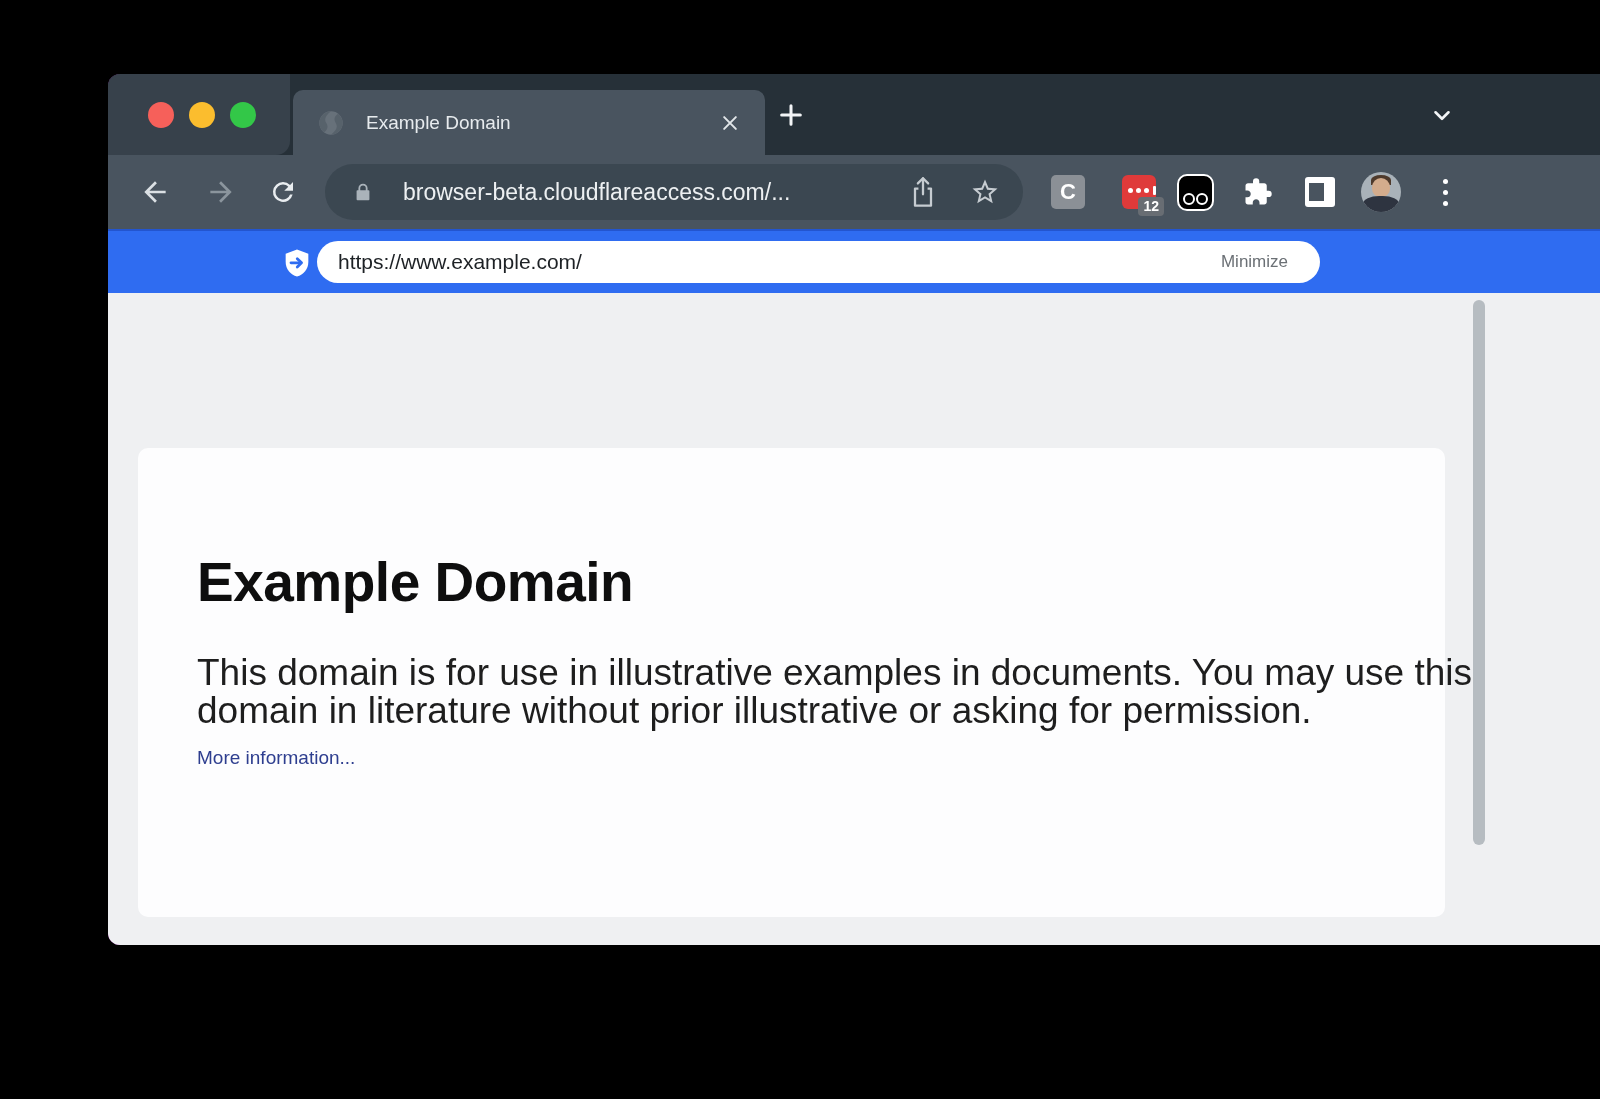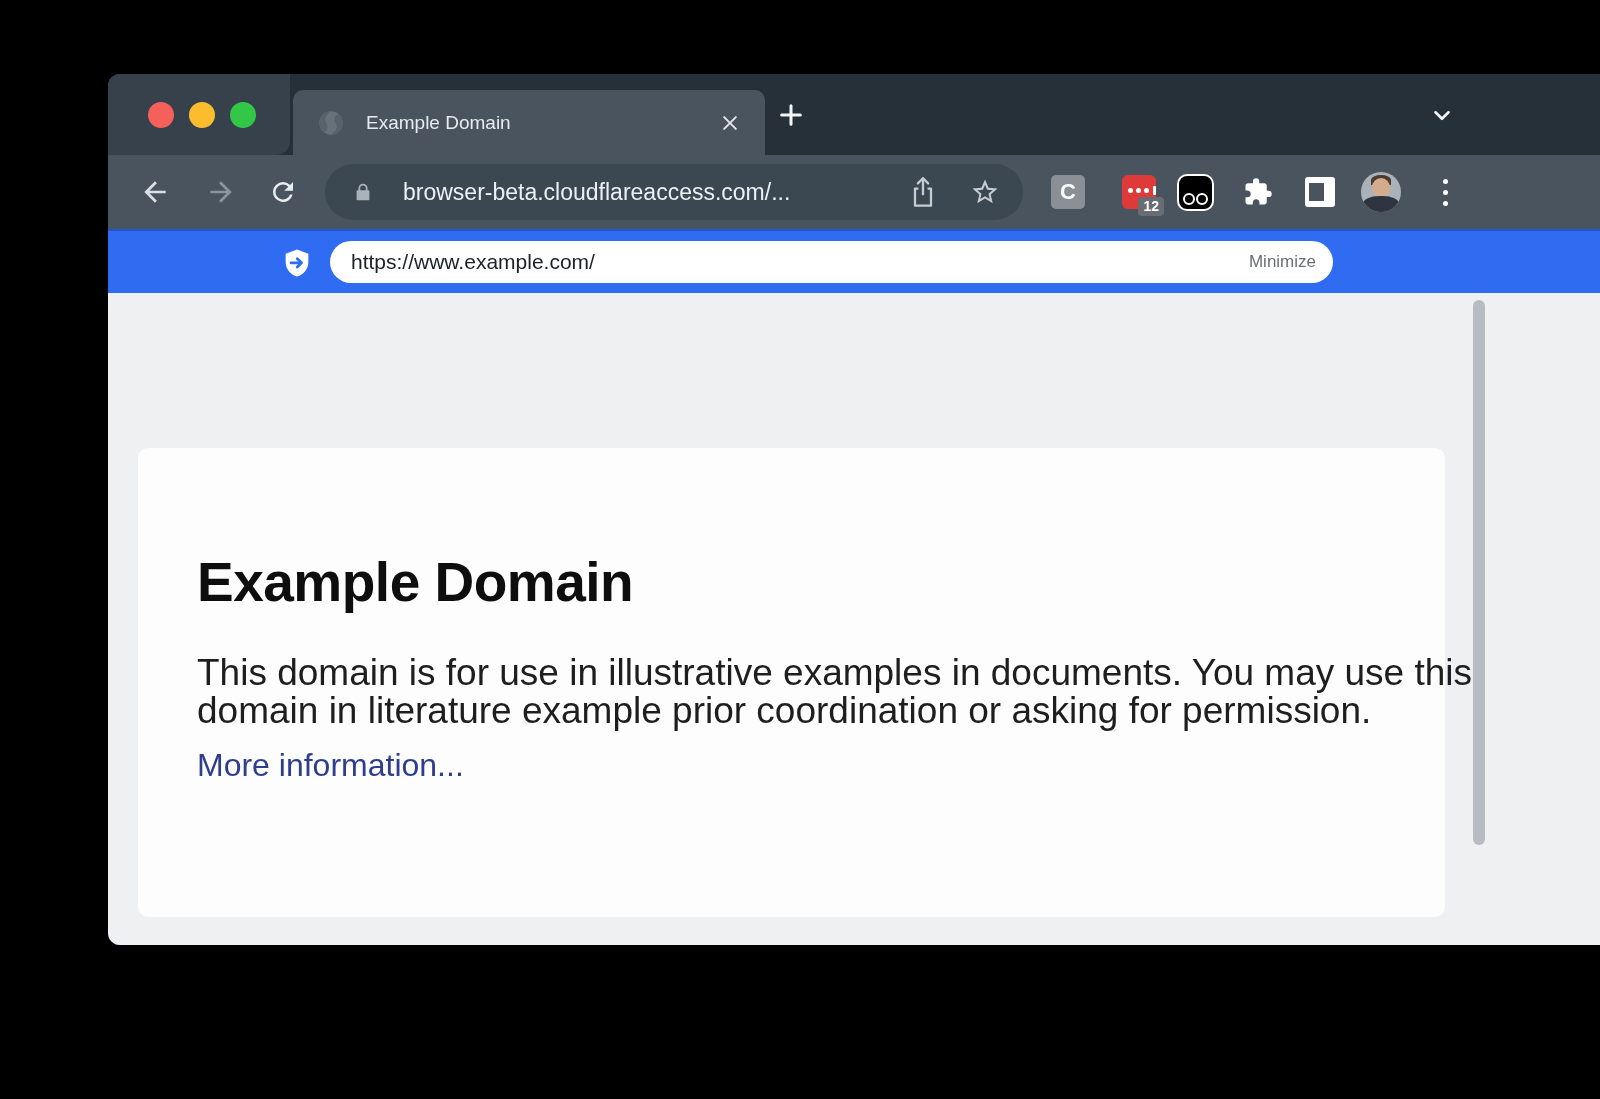--- a/index.html
+++ b/index.html
@@ -70,33 +70,33 @@
                   background:#4e3a2c; border-radius:50% 50% 0 0; }
   .avatar .body { position:absolute; left:2px; top:24px; width:36px; height:18px;
                   background:#2e3440; border-radius:45% 45% 0 0; }
   .kebab { position:absolute; left:1322px; top:17px; width:30px; height:40px;
            display:flex; flex-direction:column; align-items:center; justify-content:center; gap:6px; }
   .kebab i { width:5px; height:5px; background:#fff; border-radius:50%; }
 
   
   .remotebar { position:relative; height:64px; background:#2f6cf1; border-top:2px solid #2355cf; flex:none; }
   .shield { position:absolute; left:173px; top:16px; width:32px; height:32px; }
-  .remote-input { position:absolute; left:222px; top:10px; width:1003px; height:42px;
+  .remote-input { position:absolute; left:209px; top:10px; width:1003px; height:42px;
                   background:#fff; border-radius:21px; display:flex; align-items:center; }
   .remote-url { margin-left:21px; font-size:21px; color:#1d2125; flex:1; white-space:nowrap; }
-  .minimize { margin-right:17px; font-size:17px; color:#6b7075; white-space:nowrap; }
+  .minimize { margin-right:32px; font-size:17px; color:#6b7075; white-space:nowrap; }
 
   
   .content { position:relative; flex:1; background:#eff0f2; }
   .card { position:absolute; left:30px; top:155px; width:1307px; height:469px;
           background:#fdfdfe; border-radius:10px; padding:102px 60px 0 59px; }
   .card h1 { font-size:55px; font-weight:bold; color:#0e0e0e; letter-spacing:-0.5px; margin-bottom:40px; }
   .card p { font-size:37px; line-height:38px; color:#1e1e1e; margin-bottom:17px; }
   .card p span { display:block; white-space:nowrap; }
-  .card a { font-size:32px; color:#2e3e8f; text-decoration:none; }
+  .card a { font-size:19px; color:#2e3e8f; text-decoration:none; }
   .scroll-thumb { position:absolute; left:1365px; top:7px; width:12px; height:545px;
                   background:#b6bcc1; border-radius:6px; }
 
   svg { display:block; }
 </style>
 </head>
 <body>
 
 <div class="stage">
   <div class="window">
@@ -225,21 +225,21 @@
         <span class="remote-url">https://www.example.com/</span>
         <span class="minimize">Minimize</span>
       </div>
     </div>
 
     <div class="content">
       <div class="card">
         <h1>Example Domain</h1>
         <p>
           <span>This domain is for use in illustrative examples in documents. You may use this</span>
-          <span>domain in literature example prior coordination or asking for permission.</span>
+          <span>domain in literature without prior illustrative or asking for permission.</span>
         </p>
         <a href="#">More information...</a>
       </div>
       <div class="scroll-thumb"></div>
     </div>
 
   </div>
 </div>
 
 </body></html>

